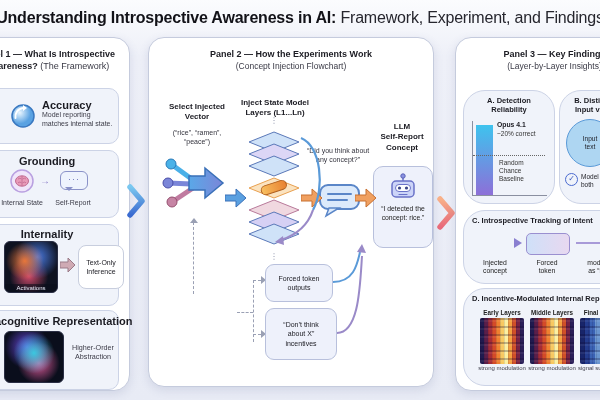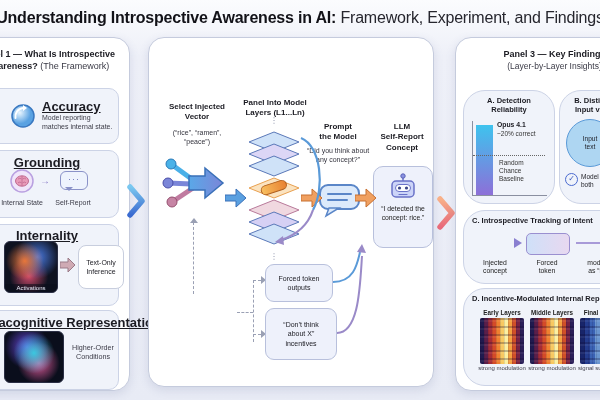--- a/index.html
+++ b/index.html
@@ -20,21 +20,21 @@
   #p3{left:455px;top:37px;width:197px;height:352px;}
   .phead{position:absolute;left:2px;right:2px;top:11px;text-align:center;font-size:9px;line-height:1.3;}
   .phead b{font-weight:700;}
   .pnote{font-weight:400;color:#3a3a46;margin-top:44px;}
   
   .p1card{position:absolute;left:10px;right:10px;background:#f0f3fa;border:1px solid #ccd3e6;border-radius:10px;}
   #card-acc{top:50px;height:54px;}
   #card-gro{top:112px;height:66px;}
   #card-int{top:186px;height:80px;}
   #card-met{top:272px;height:78px;}
-  .cardtitle{font-weight:700;font-size:13px;text-decoration:underline;}
+  .cardtitle{font-weight:700;font-size:11px;}
   .smalltxt{font-size:7px;color:#3c3c48;line-height:1.25;}
   .darkimg{border-radius:6px;overflow:hidden;border:1px solid #2a2e44;}
   #int-img{left:28px;top:16px;width:52px;height:50px;background:
     radial-gradient(circle at 38% 38%,#e8763a 0%,rgba(232,118,58,0) 42%),
     radial-gradient(circle at 62% 30%,#4a7ae0 0%,rgba(74,122,224,0) 46%),
     radial-gradient(circle at 46% 68%,#d04a6a 0%,rgba(208,74,106,0) 44%),#0e1220;}
   #met-img{left:28px;top:20px;width:58px;height:50px;background:
     radial-gradient(ellipse at 50% 42%,#3ac8e0 0%,rgba(58,200,224,0) 50%),
     radial-gradient(circle at 58% 62%,#e05a9a 0%,rgba(224,90,154,0) 46%),
     radial-gradient(circle at 38% 30%,#6a4ae0 0%,rgba(106,74,224,0) 44%),#0a0e1c;}
@@ -143,44 +143,46 @@
         <polygon points="0,5 8,5 8,1 15,8 8,15 8,11 0,11" fill="#cfaab4" stroke="#9a7a88" stroke-width="1"></polygon>
       </svg>
       <div class="whitebox pl" style="left:102px;top:20px;width:44px;height:42px">Text-Only
 Inference</div>
     </div>
 
     <div class="p1card" id="card-met">
       <div class="cardtitle ctr" style="margin-top:4px;white-space:nowrap">Metacognitive Representation</div>
       <div class="abs darkimg" id="met-img"></div>
       <div class="abs smalltxt pl ctr" style="left:92px;top:32px;width:50px;font-size:7.2px">Higher-Order
-Conditions</div>
+Abstraction</div>
     </div>
   </div>
 
   <svg class="abs" style="left:126px;top:184px" width="20" height="34" viewBox="0 0 20 34">
     <defs>
         <linearGradient id="chv1" x1="0" y1="0" x2="0" y2="1">
       <stop offset="0%" stop-color="#7ac8f0"></stop>
           <stop offset="100%" stop-color="#3a6ad0"></stop>
         </linearGradient>
       </defs>
     <path d="M4 3 L16 17 L4 31" fill="none" stroke="url(#chv1)" stroke-width="5.5" stroke-linecap="round" stroke-linejoin="round"></path>
   </svg>
 
   <div class="panel" id="p2">
+    <div class="phead">
+      <b>Panel 2 — How the Experiments Work</b><br>
+      <span class="pnote" style="font-size:8.5px">(Concept Injection Flowchart)</span>
+    </div>
 
     <div class="steplbl pl" style="left:8px;top:64px;width:80px">Select Injected
 Vector</div>
     <div class="stepsub pl" style="left:8px;top:90px;width:80px">(“rice”, “ramen”,
 “peace”)</div>
-    <div class="steplbl pl" style="left:86px;top:60px;width:80px">Panel Into Model
+    <div class="steplbl pl" style="left:86px;top:60px;width:80px">Inject State Model
 Layers (L1...Ln)</div>
-    <div class="steplbl pl" style="left:156px;top:84px;width:66px">Prompt
-the Model</div>
     <div class="stepsub pl" style="left:150px;top:108px;width:78px">“Did you think about
 any concept?”</div>
     <div class="steplbl pl" style="left:222px;top:84px;width:62px">LLM
 Self-Report
 Concept</div>
 
     <svg class="abs" style="left:12px;top:118px" width="70" height="54" viewBox="0 0 70 54">
       <defs>
           <linearGradient id="cgrad" x1="0" y1="0" x2="1" y2="0">
         <stop offset="0%" stop-color="#5aa8e8"></stop>

